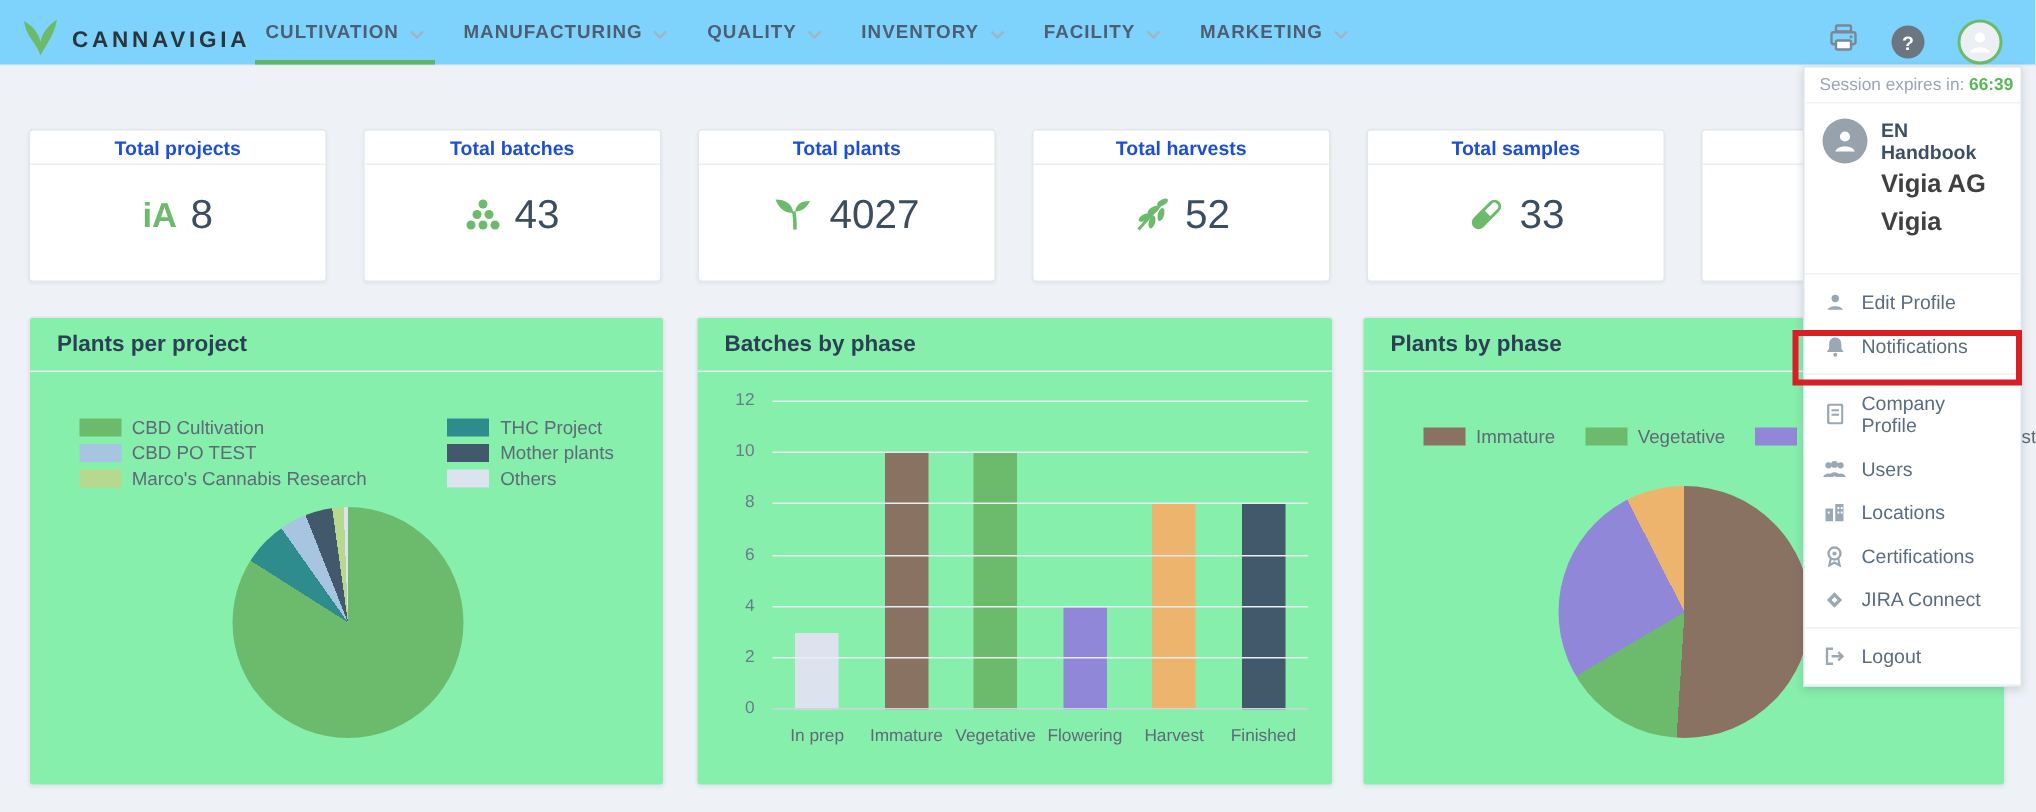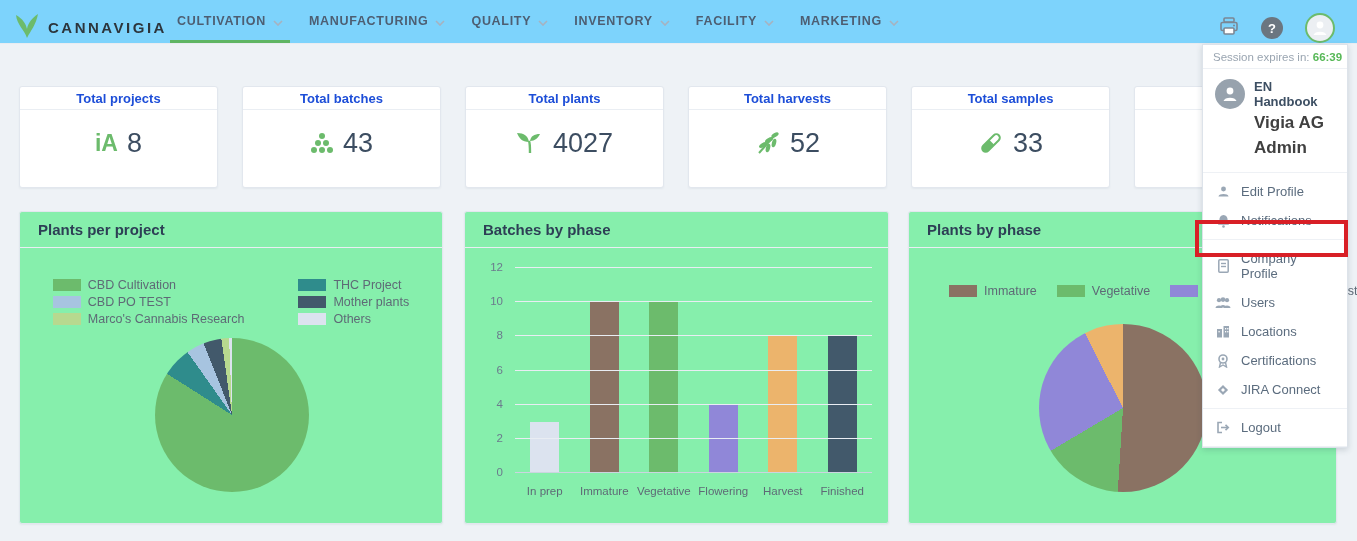--- a/index.html
+++ b/index.html
@@ -62,21 +62,21 @@
   .bar-cell { position:relative; width:29px; height:100%; }
   .bar { position:absolute; bottom:0; left:0; width:100%; }
   .bar-label { position:absolute; bottom:-24px; left:50%; transform:translateX(-50%); white-space:nowrap;
                font-size:11.5px; color:#5e6a76; }
 
   
   .dropdown { position:absolute; top:44px; left:1202px; width:146px; background:#fff;
               border:1px solid #dde3ea; box-shadow:0 2px 6px rgba(40,60,80,.18); z-index:10; }
   .session-row { padding:6px 10px 5px; font-size:11.5px; color:#9aa5b1; border-bottom:1px solid #eef1f5; white-space:nowrap; }
   .session-time { color:#57b857; font-weight:700; }
-  .user-block { display:flex; gap:9px; padding:10px 12px 12px; border-bottom:1px solid #eef1f5; }
+  .user-block { display:flex; gap:9px; padding:10px 12px 22px; border-bottom:1px solid #eef1f5; }
   .user-avatar { width:30px; height:30px; border-radius:50%; background:#97a2ad; display:flex;
                  align-items:center; justify-content:center; flex:0 0 auto; }
   .user-name { font-size:13px; font-weight:700; color:#3d4f63; margin-bottom:2px; }
   .user-sub { font-size:17px; color:#404040; line-height:1.45;font-weight:bold; }
   .menu-section { padding:4px 0; border-bottom:1px solid #eef1f5; }
   .menu-section:last-child { border-bottom:none; }
   .menu-item { position:relative; display:flex; align-items:center; gap:10px; padding:7px 12px;
                font-size:13px; color:#5b6c7e; cursor:pointer; }
   .mi-icon { width:16px; display:flex; justify-content:center; color:#9aa7b5; flex:0 0 auto; }
   .annotation-red { position:absolute; left:-8px; width:153px; top:175px; height:37px;
@@ -347,21 +347,21 @@
   <div class="user-block">
     <span class="user-avatar">
       <svg width="18" height="18" viewBox="0 0 18 18">
           <circle cx="9" cy="6" r="3.4" fill="#fff"></circle>
           <path d="M2.5 16 C3.5 11.5 14.5 11.5 15.5 16 Z" fill="#fff"></path>
         </svg>
     </span>
     <span>
       <div class="user-name">EN Handbook</div>
       <div class="user-sub">Vigia AG</div>
-      <div class="user-sub">Admin</div>
+      <div class="user-sub">Vigia</div>
     </span>
   </div>
   <div class="menu-section">
     <div class="menu-item">
       <span class="mi-icon">
           <svg width="13" height="13" viewBox="0 0 18 18">
             <circle cx="9" cy="5.5" r="3.4" fill="#9aa7b5"></circle>
             <path d="M2 16 C3 11.5 15 11.5 16 16 Z" fill="#9aa7b5"></path>
           </svg>
         </span>

